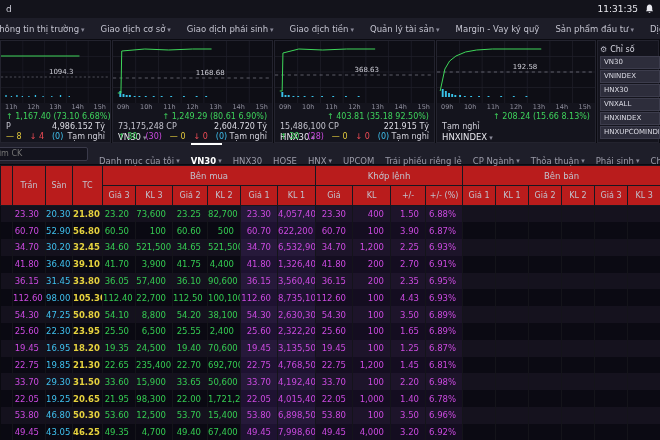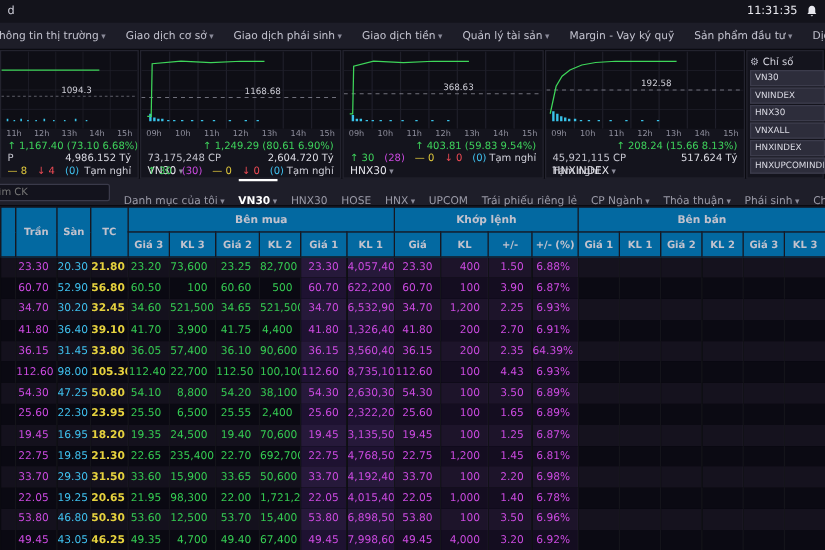--- a/index.html
+++ b/index.html
@@ -54,22 +54,22 @@
     white-space:nowrap; border-bottom:1px solid #0a0a10; }
   .search { width:100px; height:14px; margin-left:-12px; background:#13131d;
     border:1px solid #3a3a4a; border-radius:2px; color:#9a9aa6; font-size:8px;
     padding:0 5px; outline:none; font-family:inherit; }
   .tab { height:22px; display:inline-flex; align-items:center; color:#9b9ba8;
     font-size:8.5px; border-top:2px solid transparent; padding-top:12px; cursor:pointer; }
   .tab.active { color:#ffffff; border-top-color:#ffffff; font-weight:bold; }
 
   
   table { width:660px; border-collapse:collapse; table-layout:fixed; }
-  thead th { background:#0369a1; border:1px solid #171720; color:#c2c2cd;
-    font-size:8px; font-weight:bold; height:20px; }
+  thead th { background:#b91c1c; border:1px solid #171720; color:#c2c2cd;
+    font-size:8px; font-weight:normal; height:20px; }
   .group-th { font-size:8.5px; }
   tbody td { height:16.8px; font-size:8.5px; text-align:right; padding-right:6px;
     border-right:1px solid rgba(255,255,255,0.045); overflow:hidden; white-space:nowrap; }
   tbody tr:nth-child(odd)  { background:#14111d; }
   tbody tr:nth-child(even) { background:#0a0912; }
   td.c-tran{color:#cb4ae0} td.c-san{color:#3fc0ee} td.c-tc{color:#e6d23e;font-weight:bold}
   td.c-green{color:#35cb52}
   td.c-pur{color:#cb4ae0}
   td.c-hl{background:rgba(135,70,210,0.16)}
   td.c-match{background:rgba(135,70,210,0.08)}
@@ -239,21 +239,25 @@
             <span>09h</span>
             <span>10h</span>
             <span>11h</span>
             <span>12h</span>
             <span>13h</span>
             <span>14h</span>
             <span>15h</span>
           </div>
           <div class="p-row">
             <span class="p-name">HNX30<span class="caret">▾</span></span>
-            <span class="p-change">↑ 403.81 (59.83 9.54%)</span>
+            <span class="p-change">↑ 403.81 (35.18 92.50%)</span>
+          </div>
+          <div class="p-row">
+            <span class="p-vol">15,486,100 CP</span>
+            <span class="p-turn">221.915 Tỷ</span>
           </div>
           <div class="p-row">
             <span class="stats">
               <span class="s-adv">↑ 30</span>
               <span class="s-ceil">(28)</span>
               <span class="s-unch">— 0</span>
               <span class="s-dec">↓ 0</span>
               <span class="s-floor">(0)</span>
             </span>
             <span class="p-status">Tạm nghỉ</span>
@@ -295,24 +299,20 @@
             <span>12h</span>
             <span>13h</span>
             <span>14h</span>
             <span>15h</span>
           </div>
           <div class="p-row">
             <span class="p-name">HNXINDEX<span class="caret">▾</span></span>
             <span class="p-change">↑ 208.24 (15.66 8.13%)</span>
           </div>
           <div class="p-row">
-            <span class="p-vol">45,921,115 CP</span>
-            <span class="p-turn">517.624 Tỷ</span>
-          </div>
-          <div class="p-row">
             <span class="p-status">Tạm nghỉ</span>
           </div>
         </div></div>
     <div class="idx-side">
       <div class="idx-title">
         <span class="gear">⚙</span>
         <span>Chỉ số</span>
       </div>
       <div id="idx-items" style="display:contents"><div class="idx-item">VN30</div><div class="idx-item">VNINDEX</div><div class="idx-item">HNX30</div><div class="idx-item">VNXALL</div><div class="idx-item">HNXINDEX</div><div class="idx-item">HNXUPCOMINDEX</div></div>
     </div>
@@ -471,21 +471,21 @@
           <td class="c-tc">33.80</td>
           <td class="c-green">36.05</td>
           <td class="c-green">57,400</td>
           <td class="c-green">36.10</td>
           <td class="c-green">90,600</td>
           <td class="c-pur c-hl">36.15</td>
           <td class="c-pur c-hl">3,560,400</td>
           <td class="c-pur c-match">36.15</td>
           <td class="c-pur c-match">200</td>
           <td class="c-pur c-match">2.35</td>
-          <td class="c-pur c-match">64.39%</td>
+          <td class="c-pur c-match">6.95%</td>
           <td class="c-sell"></td>
           <td class="c-sell"></td>
           <td class="c-sell"></td>
           <td class="c-sell"></td>
           <td class="c-sell"></td>
           <td class="c-sell"></td>
         </tr>
         <tr>
           <td></td>
           <td class="c-tran">112.60</td>

